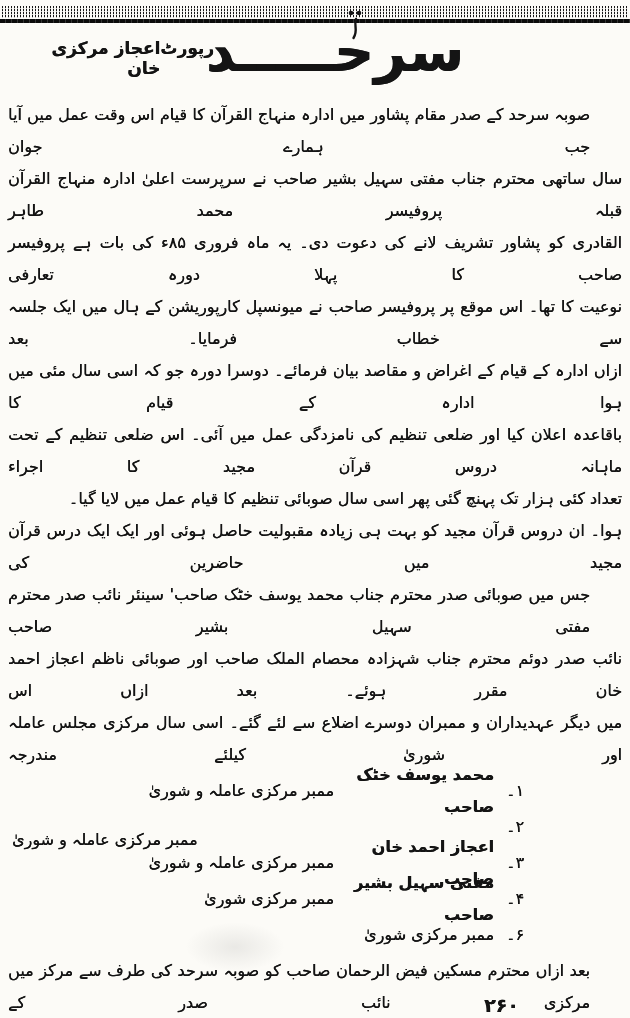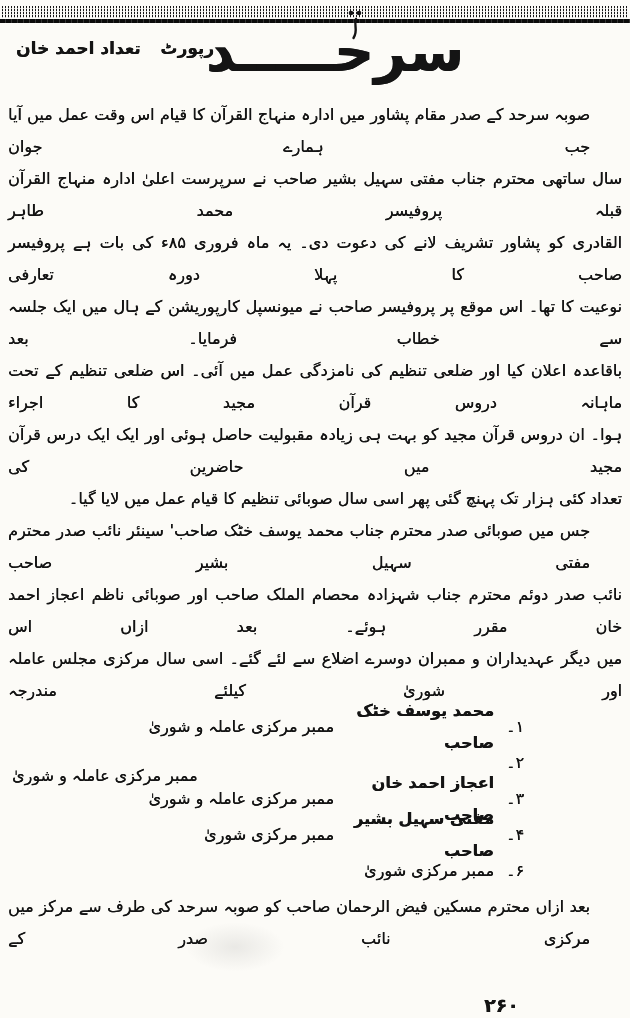--- a/index.html
+++ b/index.html
@@ -59,41 +59,42 @@
 </head>
 <body>
 
 <div class="page">
 
   <div class="band"></div>
   <div class="band-line"></div>
 
   <div class="byline">
     <span>رپورٹ</span>
-    <span>تعداد احمد خان</span>
+    <span>اعجاز مرکزی خان</span>
   </div>
 
   <div class="title">سرحـــــد</div>
 
   <svg class="title-mark" width="24" height="34" viewBox="0 0 24 34">
     <circle cx="7" cy="5" r="2.3" fill="#141414"></circle>
     <circle cx="15" cy="5" r="2.3" fill="#141414"></circle>
     <path d="M12 11 C 9.5 18, 14.5 22, 9.5 30" stroke="#141414" stroke-width="2.4" fill="none" stroke-linecap="round"></path>
   </svg>
 
   <div class="bodytext">
     <div id="paras-top">
         <div class="para indent">
           <div class="line">صوبہ سرحد کے صدر مقام پشاور میں ادارہ منہاج القرآن کا قیام اس وقت عمل میں آیا جب ہمارے جوان</div>
           <div class="line">سال ساتھی محترم جناب مفتی سہیل بشیر صاحب نے سرپرست اعلیٰ ادارہ منہاج القرآن قبلہ پروفیسر محمد طاہر</div>
           <div class="line">القادری کو پشاور تشریف لانے کی دعوت دی۔ یہ ماہ فروری ۸۵ء کی بات ہے پروفیسر صاحب کا پہلا دورہ تعارفی</div>
           <div class="line">نوعیت کا تھا۔ اس موقع پر پروفیسر صاحب نے میونسپل کارپوریشن کے ہال میں ایک جلسہ سے خطاب فرمایا۔ بعد</div>
+          <div class="line">ازاں ادارہ کے قیام کے اغراض و مقاصد بیان فرمائے۔ دوسرا دورہ جو کہ اسی سال مئی میں ہوا ادارہ کے قیام کا</div>
           <div class="line">باقاعدہ اعلان کیا اور ضلعی تنظیم کی نامزدگی عمل میں آئی۔ اس ضلعی تنظیم کے تحت ماہانہ دروس قرآن مجید کا اجراء</div>
+          <div class="line short">تعداد کئی ہزار تک پہنچ گئی پھر اسی سال صوبائی تنظیم کا قیام عمل میں لایا گیا۔</div>
           <div class="line">ہوا۔ ان دروس قرآن مجید کو بہت ہی زیادہ مقبولیت حاصل ہوئی اور ایک ایک درس قرآن مجید میں حاضرین کی</div>
-          <div class="line short">تعداد کئی ہزار تک پہنچ گئی پھر اسی سال صوبائی تنظیم کا قیام عمل میں لایا گیا۔</div>
         </div>
         <div class="para indent">
           <div class="line">جس میں صوبائی صدر محترم جناب محمد یوسف خٹک صاحب' سینئر نائب صدر محترم مفتی سہیل بشیر صاحب</div>
           <div class="line">نائب صدر دوئم محترم جناب شہزادہ محصام الملک صاحب اور صوبائی ناظم اعجاز احمد خان مقرر ہوئے۔ بعد ازاں اس</div>
           <div class="line">میں دیگر عہدیداران و ممبران دوسرے اضلاع سے لئے گئے۔ اسی سال مرکزی مجلس عاملہ اور شوریٰ کیلئے مندرجہ</div>
         </div>
       </div>
     <div id="members-list" class="list">
         <div class="lrow">
           <span class="lnum">۱۔</span>

